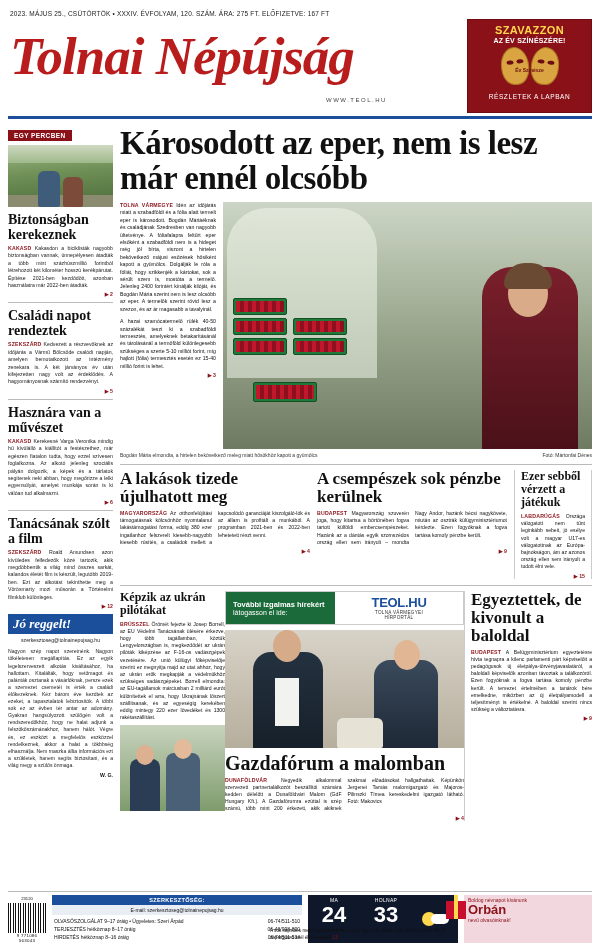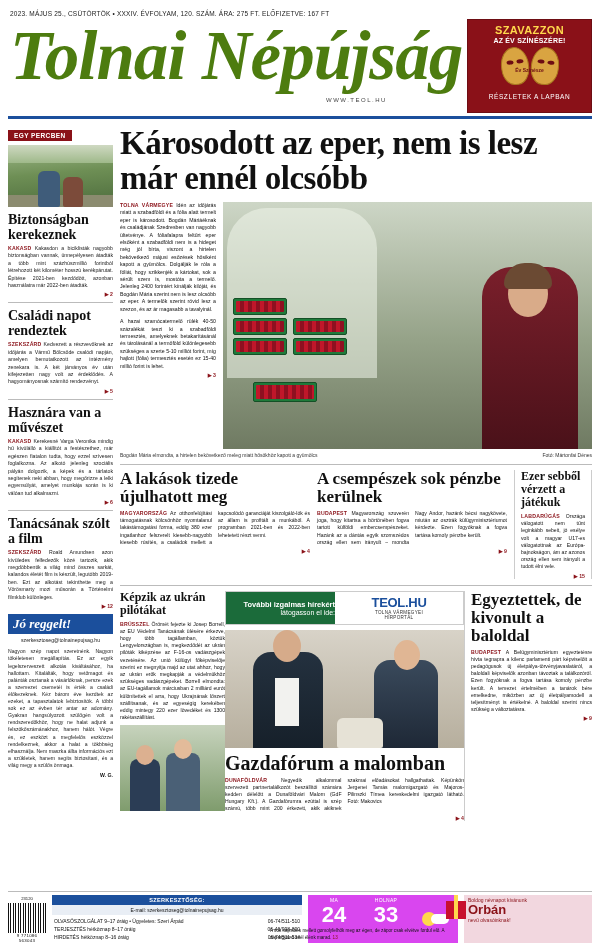--- a/index.html
+++ b/index.html
@@ -18,22 +18,22 @@
     font-family:"Liberation Sans", sans-serif;
     font-size:6.5px; letter-spacing:.2px; color:#222;
     padding:4px 0 2px 2px;
   }
 
   
   .masthead { position:relative; height:96px; }
   .logo {
     font-family:"Liberation Serif", serif;
     font-weight:bold; font-style:italic;
-    font-size:69px; line-height:62px;
-    color:#4d7c0f; letter-spacing:-1px;
+    font-size:53px; line-height:62px;
+    color:#b91c1c; letter-spacing:-1px;
     padding-left:2px; padding-top:6px;
   }
   .logo-url {
     font-family:"Liberation Sans", sans-serif;
     font-size:6px; color:#444; letter-spacing:1.5px;
     position:absolute; left:318px; top:78px;
   }
   .promo-box {
     position:absolute; right:0; top:0; width:125px; height:94px;
     background:#8a1118; color:#fff; border:1px solid #6d0d13;
@@ -154,21 +154,21 @@
   .body-sm { font-family:"Liberation Sans", sans-serif; font-size:5.1px; line-height:7.2px; text-align:justify; }
   .twocol { column-count:2; column-gap:6px; }
 
   
   .lower { display:flex; margin-top:6px; border-top:1px solid #bbb; padding-top:5px; }
   .lw-left { width:105px; flex:0 0 105px; }
   .lw-mid { flex:1; }
   .lw-right { width:128px; flex:0 0 128px; border-left:1px solid #ccc; padding-left:6px; }
 
   .teol-banner {
-    height:34px; background:#ffffff; border:1px solid #ccc; display:flex; align-items:center; overflow:hidden;text-align:right;
+    height:34px; background:#ffffff; border:1px solid #ccc; display:flex; align-items:center; overflow:hidden;
   }
   .tb-left { flex:1; background:#1b6b3a; color:#fff; height:100%; display:flex; flex-direction:column; justify-content:center; padding-left:7px; }
   .tb-l1 { font-family:"Liberation Sans", sans-serif; font-weight:bold; font-size:7.5px; }
   .tb-l2 { font-family:"Liberation Sans", sans-serif; font-size:7px; }
   .tb-right { width:128px; height:100%; display:flex; flex-direction:column; justify-content:center; align-items:center; }
   .tb-logo { font-family:"Liberation Sans", sans-serif; font-weight:bold; font-size:13px; color:#1b4f9c; letter-spacing:-.3px; }
   .tb-sub { font-family:"Liberation Sans", sans-serif; font-size:4.6px; color:#333; letter-spacing:.3px; }
 
   .mid-photo {
     height:118px; margin-top:5px; position:relative; overflow:hidden;
@@ -202,21 +202,21 @@
   .bc-bars {
     height:30px; margin-top:2px;
     background:repeating-linear-gradient(90deg,#111 0 1px,#fff 1px 2px,#111 2px 3px,#fff 3px 5px);
   }
   .bc-iss { font-family:"Liberation Sans", sans-serif; font-size:4.2px; text-align:center; margin-top:1px; }
   .contact { flex:1; font-family:"Liberation Sans", sans-serif; font-size:5px; line-height:8px; }
   .contact .hdr { background:#1b4f9c; color:#fff; font-weight:bold; font-size:5.6px; padding:1px 4px; text-align:center; letter-spacing:.3px; }
   .contact .mail { background:#e9eef5; font-size:5px; padding:1px 4px; text-align:center; }
   .contact .rows { padding:2px 2px 0 2px; }
   .contact .r { display:flex; justify-content:space-between; }
-  .weather { width:150px; flex:0 0 150px; background:#d946ef; color:#fff; display:flex; font-family:"Liberation Sans", sans-serif; }
+  .weather { width:150px; flex:0 0 150px; background:#0f172a; color:#fff; display:flex; font-family:"Liberation Sans", sans-serif; }
   .w-col { flex:1; text-align:center; padding:2px 0; }
   .w-lbl { font-size:5px; letter-spacing:.3px; }
   .w-num { font-size:22px; font-weight:bold; line-height:23px; }
   .w-icons { width:46px; display:flex; align-items:center; justify-content:center; }
   .sun { width:14px; height:14px; border-radius:50%; background:#ffd84d; display:inline-block; }
   .cloud { width:18px; height:10px; border-radius:8px; background:#fff; display:inline-block; margin-left:-5px; }
   .nameday { width:128px; flex:0 0 128px; background:#f2d7df; position:relative; font-family:"Liberation Sans", sans-serif; padding:2px 4px; }
   .nd-t { font-size:5px; color:#8a1118; }
   .nd-n { font-size:13px; font-weight:bold; color:#8a1118; line-height:14px; }
   .nd-s { font-size:5px; color:#8a1118; }

